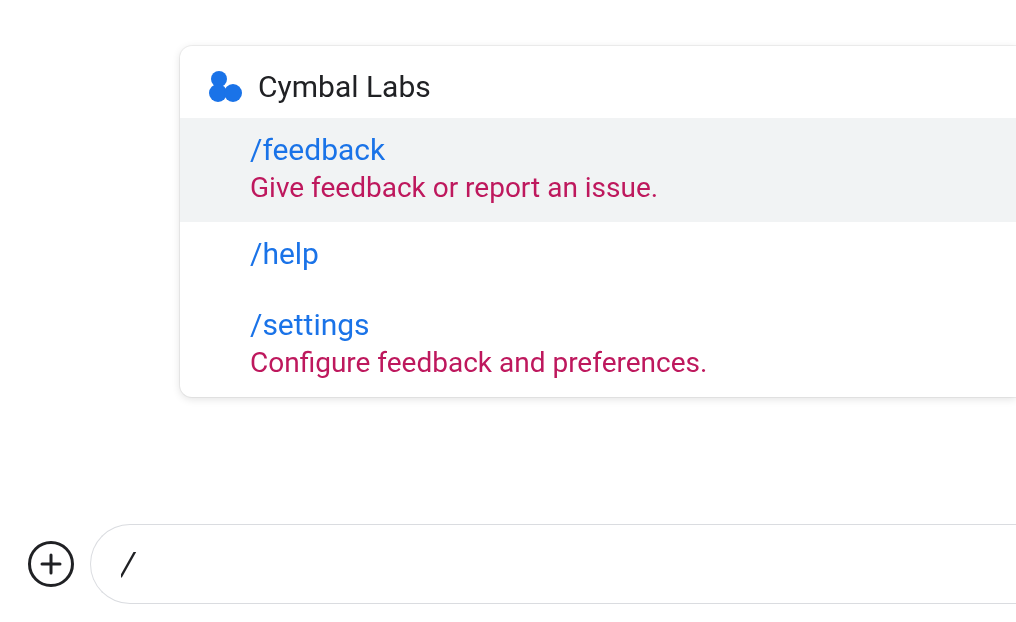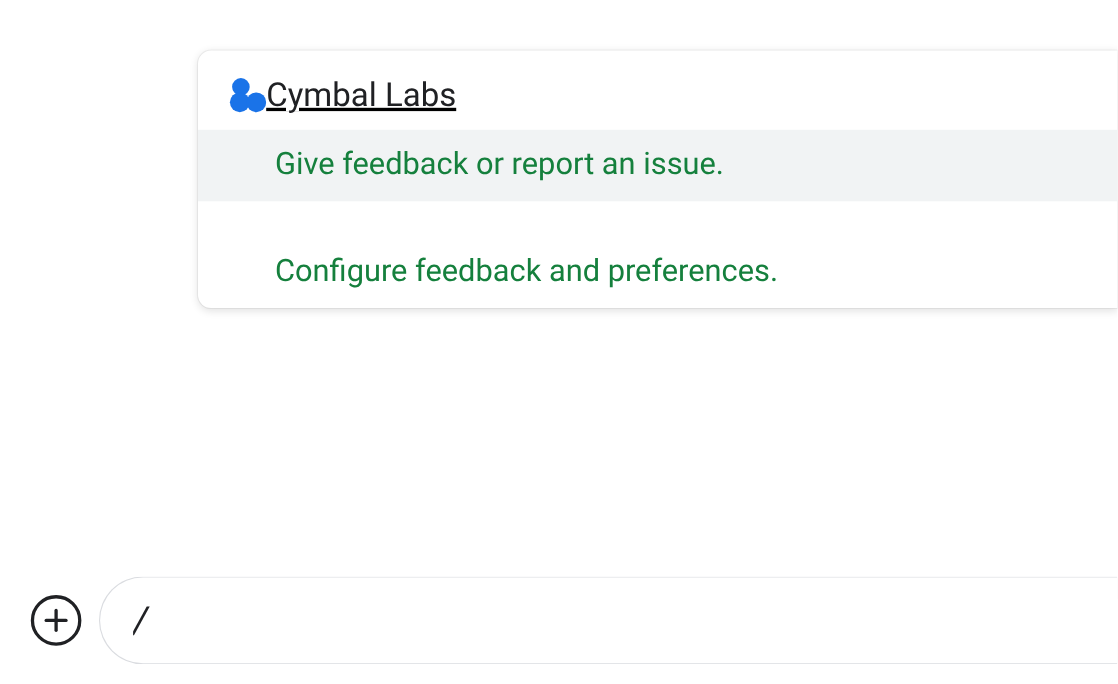--- a/index.html
+++ b/index.html
@@ -22,21 +22,21 @@
       right: 0;
       background: #ffffff;
       border-radius: 12px 0 0 12px;
       box-shadow: 0 2px 8px rgba(0,0,0,0.12), 0 0 0 1px rgba(0,0,0,0.05);
       overflow: hidden;
     }
     .popup-header {
       display: flex;
       align-items: center;
       padding: 22px 26px 14px 26px;
-      text-decoration: underline;
+      gap: 16px;
     }
     .app-icon {
       width: 36px;
       height: 36px;
       position: relative;
       flex-shrink: 0;
     }
     .app-icon svg {
       width: 100%;
       height: 100%;
@@ -54,21 +54,21 @@
       background: #f1f3f4;
     }
     .command-name {
       font-size: 30px;
       color: #1a73e8;
       font-weight: 400;
       margin-bottom: 4px;
     }
     .command-desc {
       font-size: 28px;
-      color: #15803d;
+      color: #be185d;
       font-weight: 400;
     }
     .input-row {
       position: absolute;
       left: 28px;
       right: 0;
       bottom: 18px;
       display: flex;
       align-items: center;
       gap: 16px;
@@ -119,27 +119,30 @@
       <svg viewBox="0 0 36 36">
         <circle cx="13" cy="11" r="8" fill="#1a73e8"></circle>
         <circle cx="12" cy="25" r="9" fill="#1a73e8"></circle>
         <circle cx="27" cy="25" r="9" fill="#1a73e8"></circle>
       </svg>
     </div>
     <div class="app-name">Cymbal Labs</div>
   </div>
 
   <div class="command-item highlighted">
+    <div class="command-name">/feedback</div>
     <div class="command-desc">Give feedback or report an issue.</div>
   </div>
 
   <div class="command-item">
+    <div class="command-name">/help</div>
   </div>
 
   <div class="command-item">
+    <div class="command-name">/settings</div>
     <div class="command-desc">Configure feedback and preferences.</div>
   </div>
 </div>
 
 <div class="input-row">
   <button class="add-button">
     <svg viewBox="0 0 24 24">
       <line x1="12" y1="3" x2="12" y2="21" stroke="#202124" stroke-width="3" stroke-linecap="round"></line>
       <line x1="3" y1="12" x2="21" y2="12" stroke="#202124" stroke-width="3" stroke-linecap="round"></line>
     </svg>

